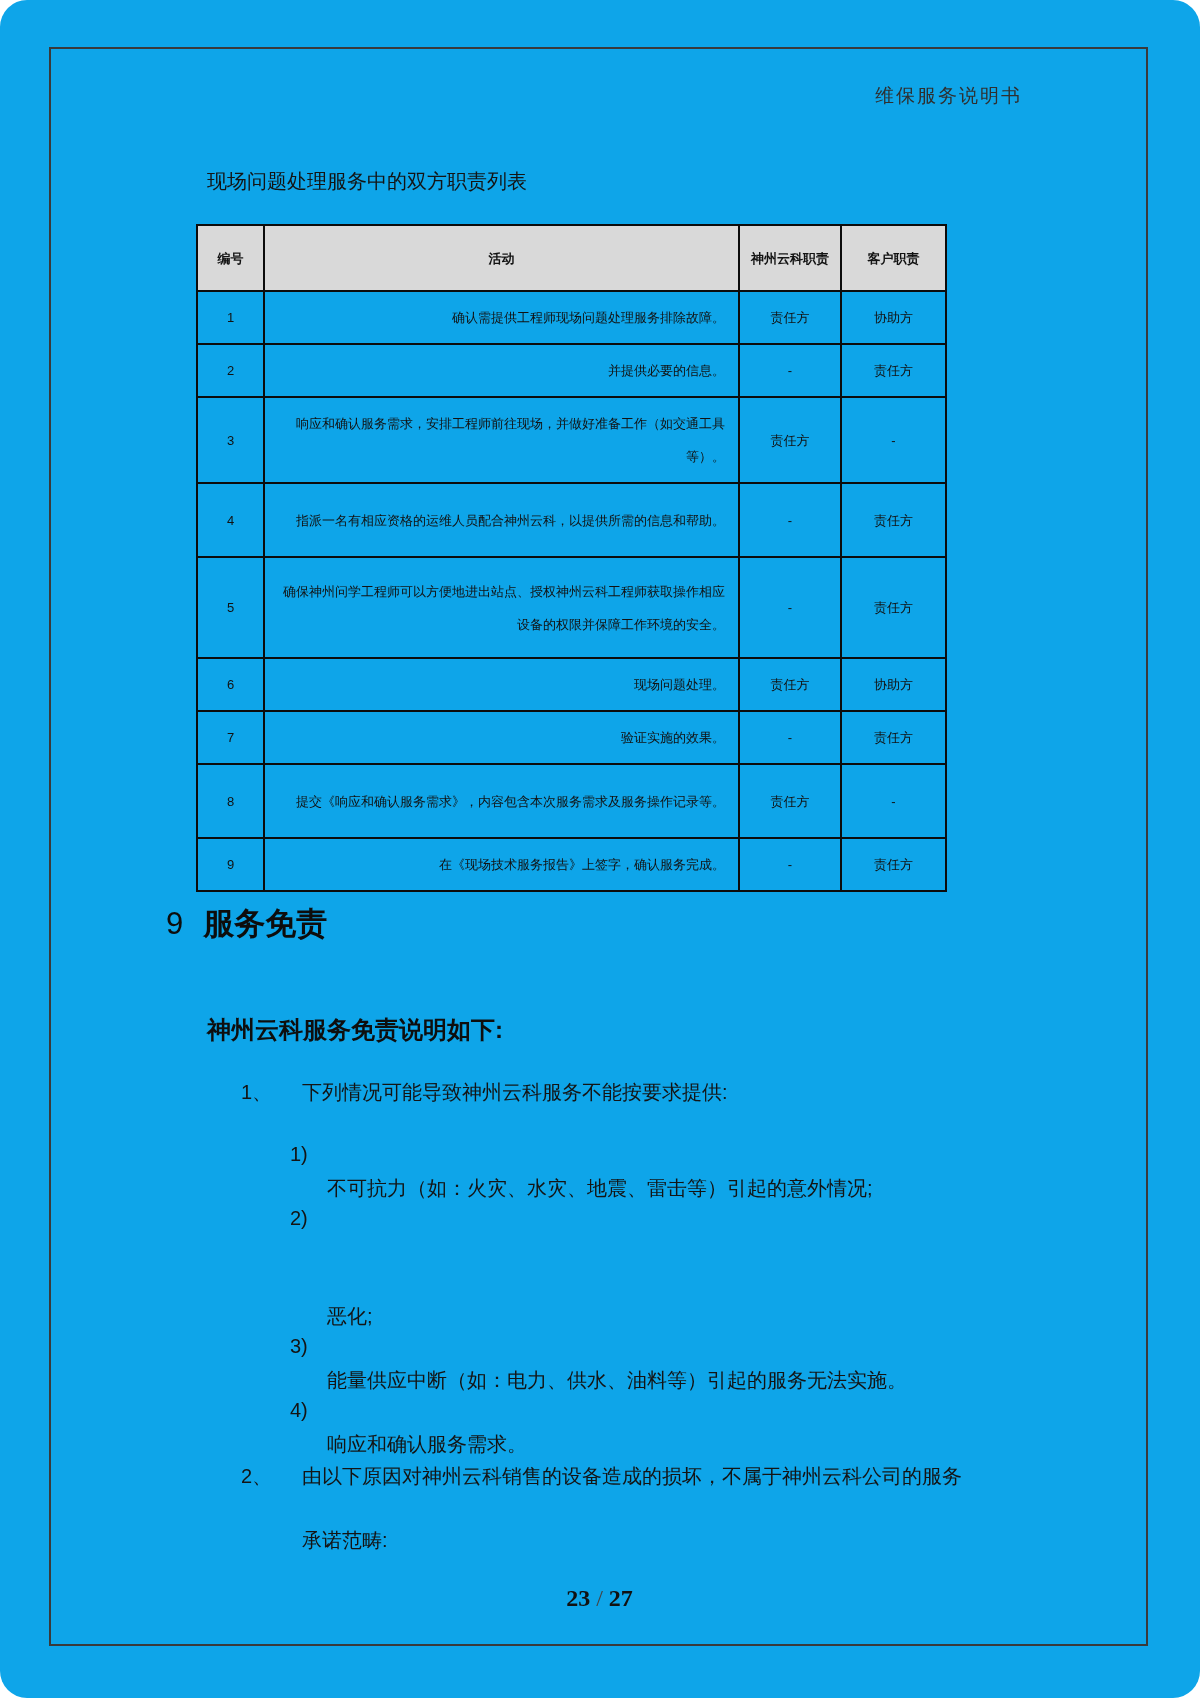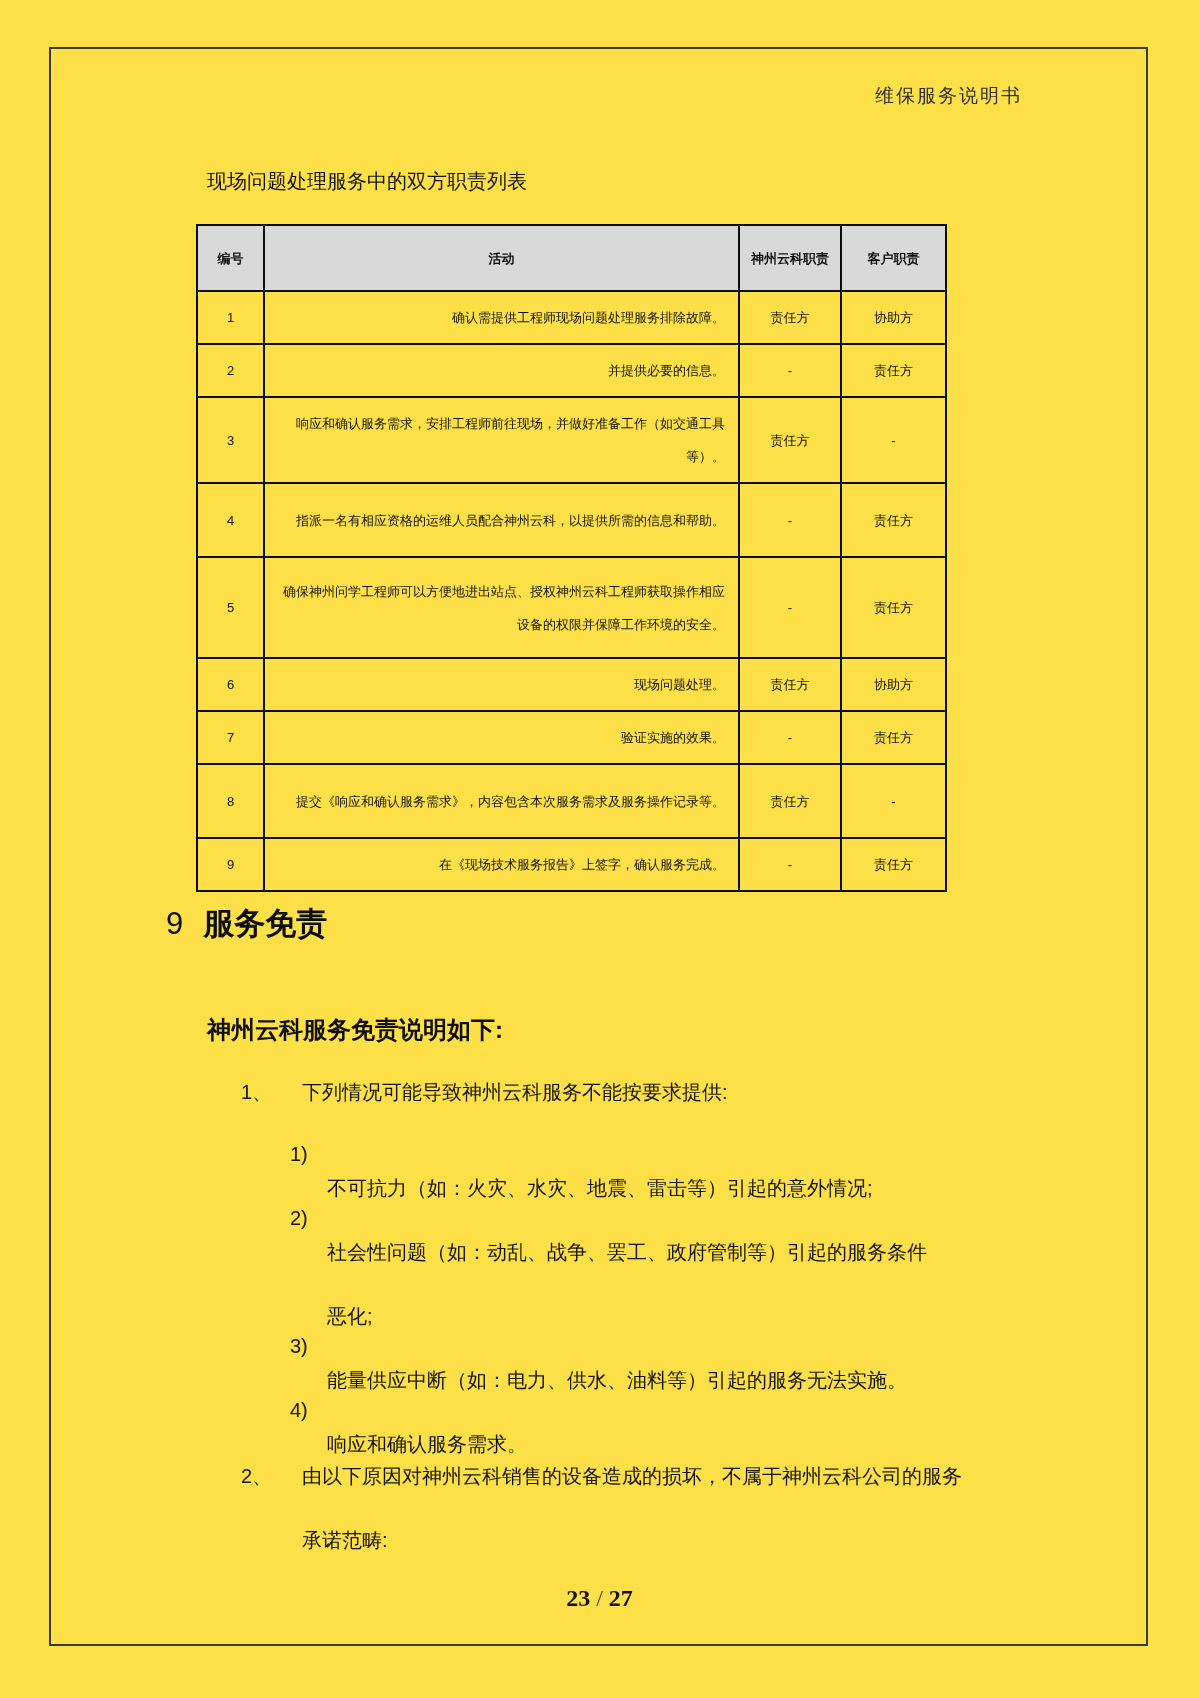--- a/index.html
+++ b/index.html
@@ -1,22 +1,23 @@
 <!DOCTYPE html>
 <html><head>
 <meta charset="utf-8">
 <style>
   html,body { margin:0; padding:0; background:#ffffff; }
   .page {
     position:relative;
     width:1200px; height:1698px;
-    background:#fde047;
+    background:#0ea5e9;
     font-family:"Liberation Sans", sans-serif;
     color:#1b1b1b;
     overflow:hidden;
+    border-radius:27px;
   }
   .frame {
     position:absolute;
     left:49px; top:47px;
     width:1099px; height:1599px;
     border:2px solid #3a3a3a;
     box-sizing:border-box;
   }
   .doc-header {
     position:absolute;
@@ -178,21 +179,20 @@
 
   <div class="disclaimer-intro">神州云科服务免责说明如下:</div>
 
   <div class="li lvl1-num" style="top:1079px;">1、</div>
   <div class="li lvl1-text" style="top:1079px;">下列情况可能导致神州云科服务不能按要求提供:</div>
 
   <div class="li lvl2-num" style="top:1143px;">1)</div>
   <div class="li lvl2-text" style="top:1143px;">不可抗力（如：火灾、水灾、地震、雷击等）引起的意外情况;</div>
 
   <div class="li lvl2-num" style="top:1207px;">2)</div>
-  <div class="li lvl2-text" style="top:1207px;">社会性问题（如：动乱、战争、罢工、政府管制等）引起的服务条件</div>
   <div class="li lvl2-text" style="top:1271px;">恶化;</div>
 
   <div class="li lvl2-num" style="top:1335px;">3)</div>
   <div class="li lvl2-text" style="top:1335px;">能量供应中断（如：电力、供水、油料等）引起的服务无法实施。</div>
 
   <div class="li lvl2-num" style="top:1399px;">4)</div>
   <div class="li lvl2-text" style="top:1399px;">响应和确认服务需求。</div>
 
   <div class="li lvl1-num" style="top:1463px;">2、</div>
   <div class="li lvl1-text" style="top:1463px;">由以下原因对神州云科销售的设备造成的损坏，不属于神州云科公司的服务</div>

